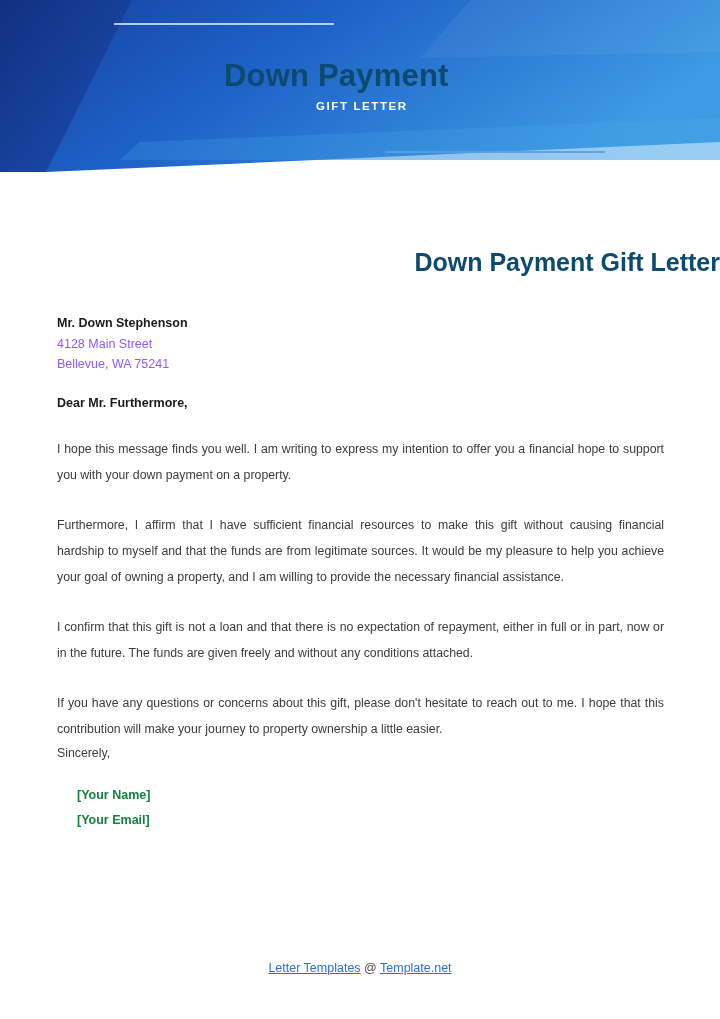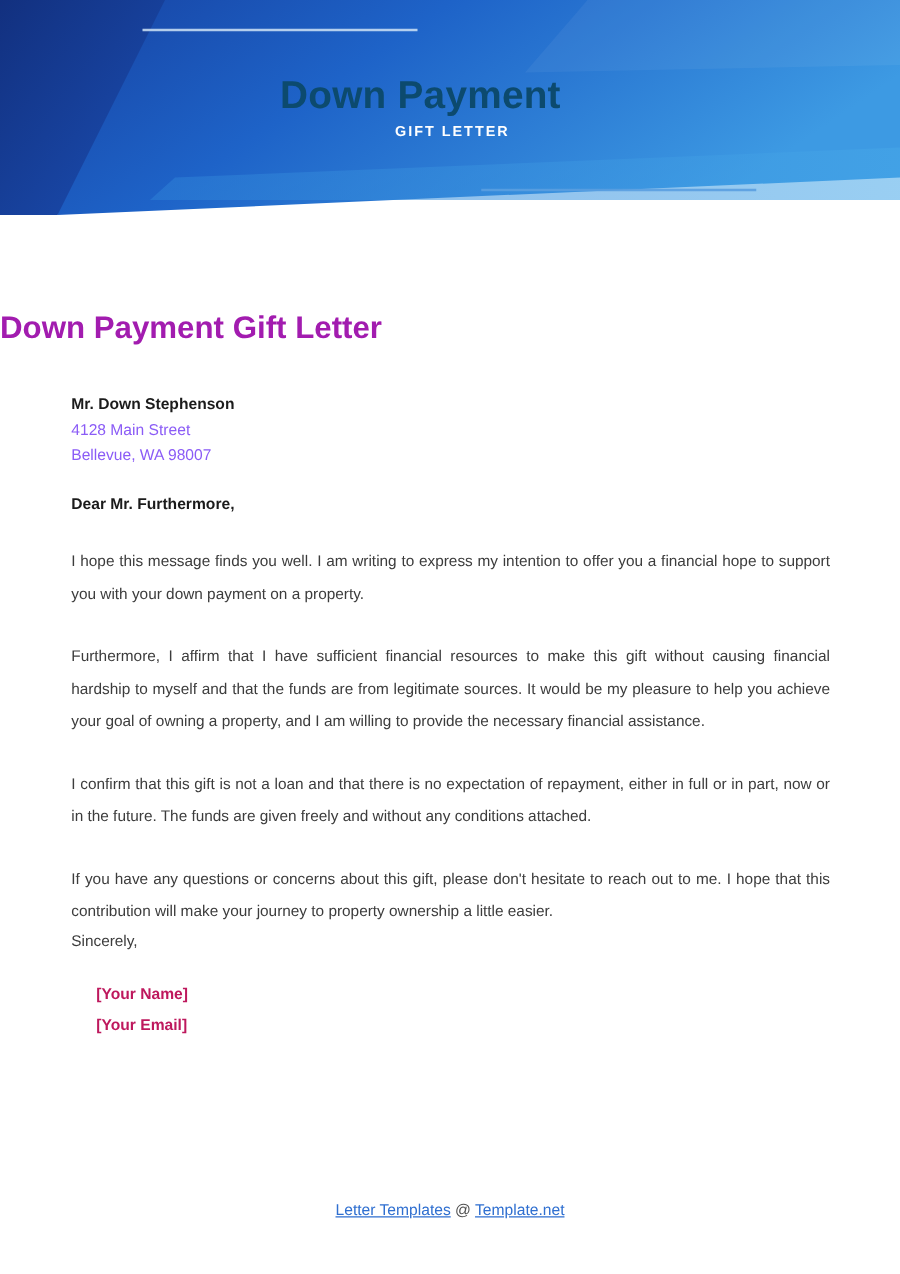--- a/index.html
+++ b/index.html
@@ -78,24 +78,24 @@
     background: #5a9fe0;
     opacity: 0.9;
   }
 
   
   .doc-title {
     position: absolute;
     left: 0;
     top: 248px;
     width: 720px;
-    text-align: left;
+    text-align: right;
     font-size: 25px;
     font-weight: bold;
-    color: #a21caf;
+    color: #0c4a6e;
   }
 
   .content {
     position: absolute;
     left: 57px;
     top: 316px;
     width: 607px;
   }
 
   .date {
@@ -137,21 +137,21 @@
   .closing {
     font-size: 12.3px;
     color: #3c3c3c;
     margin-top: 4px;
     margin-bottom: 28px;
   }
 
   .sign-line {
     font-size: 12.5px;
     font-weight: bold;
-    color: #be185d;
+    color: #15803d;
     margin-bottom: 11px;
     padding-left: 20px;
   }
 
   
   .footer {
     position: absolute;
     left: 0;
     bottom: 44px;
     width: 720px;
@@ -206,21 +206,21 @@
   </div>
 
   <div class="doc-title">Down Payment Gift Letter</div>
 
   <div class="content">
 
 
     <div>
       <div class="addr-name">Mr. Down Stephenson</div>
       <div class="addr-line">4128 Main Street</div>
-      <div class="addr-line">Bellevue, WA 98007</div>
+      <div class="addr-line">Bellevue, WA 75241</div>
     </div>
 
     <div class="salutation">Dear Mr. Furthermore,</div>
 
     <p class="para">I hope this message finds you well. I am writing to express my intention to offer you a financial hope to support you with your down payment on a property.</p>
     <p class="para">Furthermore, I affirm that I have sufficient financial resources to make this gift without causing financial hardship to myself and that the funds are from legitimate sources. It would be my pleasure to help you achieve your goal of owning a property, and I am willing to provide the necessary financial assistance.</p>
     <p class="para">I confirm that this gift is not a loan and that there is no expectation of repayment, either in full or in part, now or in the future. The funds are given freely and without any conditions attached.</p>
     <p class="para">If you have any questions or concerns about this gift, please don't hesitate to reach out to me. I hope that this contribution will make your journey to property ownership a little easier.</p>
 
     <div class="closing">Sincerely,</div>

